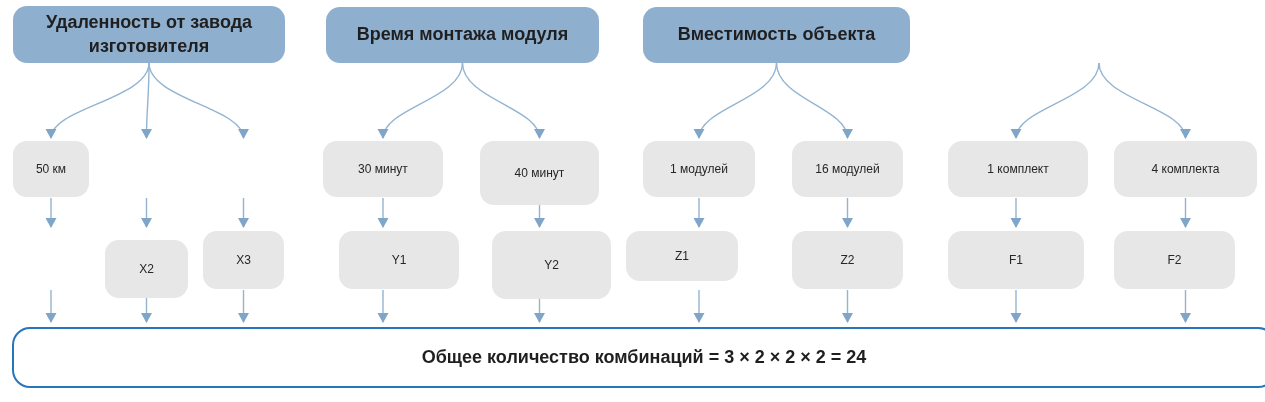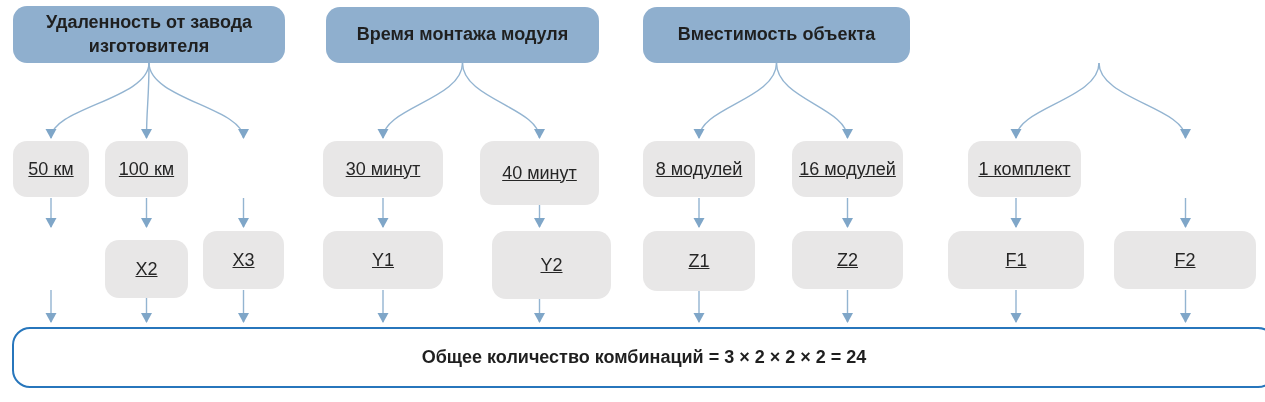--- a/index.html
+++ b/index.html
@@ -29,23 +29,22 @@
     font-weight:bold;font-size:18px;line-height:1.3;
     color:var(--text);
     padding:0 8px;box-sizing:border-box;
   }
   .box{
     position:absolute;
     display:flex;align-items:center;justify-content:center;
     text-align:center;
     background:var(--box-fill);
     border-radius:14px;
-    font-size:18px;color:#262626;
+    font-size:12px;color:#262626;
     box-sizing:border-box;
-    text-decoration:underline;
   }
   .total{
     position:absolute;
     display:flex;align-items:center;justify-content:center;
     text-align:center;
     background:#ffffff;
     border:2.5px solid var(--total-border);
     border-radius:18px;
     font-weight:bold;font-size:18px;color:var(--text);
     box-sizing:border-box;
@@ -89,31 +88,31 @@
       <path d="M1016,290 L1016,322" class="arrow" marker-end="url(#ah)"></path>
       <path d="M1185.5,198 L1185.5,227" class="arrow" marker-end="url(#ah)"></path>
       <path d="M1185.5,290 L1185.5,322" class="arrow" marker-end="url(#ah)"></path>
     </svg>
 
   <div class="hdr" style="left:13px;top:6px;width:272px;height:57px">Удаленность от завода изготовителя</div>
   <div class="hdr" style="left:326px;top:7px;width:273px;height:56px">Время монтажа модуля</div>
   <div class="hdr" style="left:643px;top:7px;width:267px;height:56px">Вместимость объекта</div>
 
   <div class="box val" style="left:13px;top:141px;width:76px;height:56px">50 км</div>
-  <div class="box val" style="left:105px;top:141px;width:83px;height:56px">100 км</div>
   <div class="box val" style="left:323px;top:141px;width:120px;height:56px">30 минут</div>
   <div class="box val" style="left:480px;top:141px;width:119px;height:64px">40 минут</div>
-  <div class="box val" style="left:643px;top:141px;width:112px;height:56px">8 модулей</div>
+  <div class="box val" style="left:643px;top:141px;width:112px;height:56px">1 модулей</div>
   <div class="box val" style="left:792px;top:141px;width:111px;height:56px">16 модулей</div>
-  <div class="box val" style="left:968px;top:141px;width:113px;height:56px">1 комплект</div>
+  <div class="box val" style="left:948px;top:141px;width:140px;height:56px">1 комплект</div>
+  <div class="box val" style="left:1114px;top:141px;width:143px;height:56px">4 комплекта</div>
 
   <div class="box code" style="left:105px;top:240px;width:83px;height:58px">X2</div>
   <div class="box code" style="left:203px;top:231px;width:81px;height:58px">X3</div>
-  <div class="box code" style="left:323px;top:231px;width:120px;height:58px">Y1</div>
+  <div class="box code" style="left:339px;top:231px;width:120px;height:58px">Y1</div>
   <div class="box code" style="left:492px;top:231px;width:119px;height:68px">Y2</div>
-  <div class="box code" style="left:643px;top:231px;width:112px;height:60px">Z1</div>
+  <div class="box code" style="left:626px;top:231px;width:112px;height:50px">Z1</div>
   <div class="box code" style="left:792px;top:231px;width:111px;height:58px">Z2</div>
   <div class="box code" style="left:948px;top:231px;width:136px;height:58px">F1</div>
-  <div class="box code" style="left:1114px;top:231px;width:142px;height:58px">F2</div>
+  <div class="box code" style="left:1114px;top:231px;width:121px;height:58px">F2</div>
 
   <div class="total" id="bar" style="left:12px;top:327px;width:1264px;height:61px">Общее количество комбинаций = 3 × 2 × 2 × 2 = 24</div>
 
 </div>
 
 </body></html>

